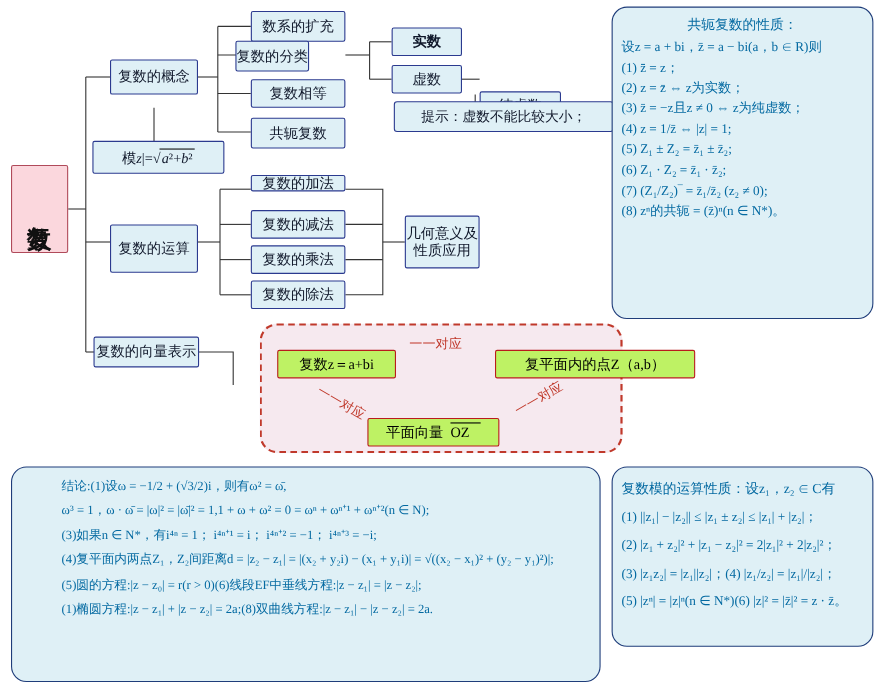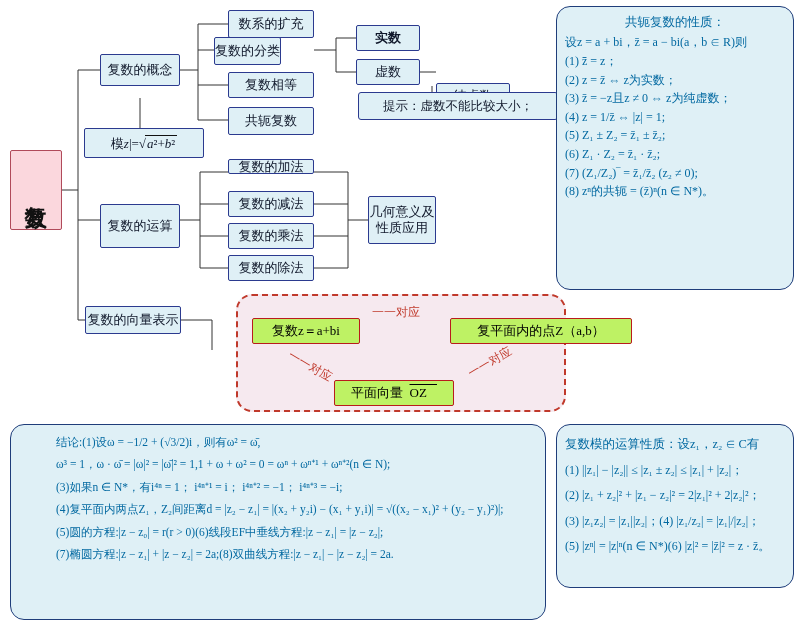--- a/index.html
+++ b/index.html
@@ -232,21 +232,21 @@
   <div class="line">(7) (Z₁/Z₂)‾ = z̄₁/z̄₂ (z₂ ≠ 0);</div>
   <div class="line">(8) zⁿ的共轭 = (z̄)ⁿ(n ∈ N*)。</div>
 </div>
 
 <div class="panel" style="left:10px;top:424px;width:536px;height:196px;font-size:11.5px;line-height:1.95;padding-left:45px;">
   <div class="line">结论:(1)设ω = −1/2 + (√3/2)i，则有ω² = ω̄,</div>
   <div class="line">ω³ = 1，ω · ω̄ = |ω|² = |ω̄|² = 1,1 + ω + ω² = 0 = ωⁿ + ωⁿ⁺¹ + ωⁿ⁺²(n ∈ N);</div>
   <div class="line">(3)如果n ∈ N*，有i⁴ⁿ = 1； i⁴ⁿ⁺¹ = i； i⁴ⁿ⁺² = −1； i⁴ⁿ⁺³ = −i;</div>
   <div class="line">(4)复平面内两点Z₁，Z₂间距离d = |z₂ − z₁| = |(x₂ + y₂i) − (x₁ + y₁i)| = √((x₂ − x₁)² + (y₂ − y₁)²)|;</div>
   <div class="line">(5)圆的方程:|z − z₀| = r(r &gt; 0)(6)线段EF中垂线方程:|z − z₁| = |z − z₂|;</div>
-  <div class="line">(7)椭圆方程:|z − z₁| + |z − z₂| = 2a;(8)双曲线方程:|z − z₁| − |z − z₂| = 2a.</div>
+  <div class="line">(1)椭圆方程:|z − z₁| + |z − z₂| = 2a;(8)双曲线方程:|z − z₁| − |z − z₂| = 2a.</div>
 </div>
 
 <div class="panel" style="left:556px;top:424px;width:238px;height:164px;line-height:2.1;">
   <div class="phead">复数模的运算性质：设z₁，z₂ ∈ C有</div>
   <div class="line">(1) ||z₁| − |z₂|| ≤ |z₁ ± z₂| ≤ |z₁| + |z₂|；</div>
   <div class="line">(2) |z₁ + z₂|² + |z₁ − z₂|² = 2|z₁|² + 2|z₂|²；</div>
   <div class="line">(3) |z₁z₂| = |z₁||z₂|；(4) |z₁/z₂| = |z₁|/|z₂|；</div>
   <div class="line">(5) |zⁿ| = |z|ⁿ(n ∈ N*)(6) |z|² = |z̄|² = z · z̄。</div>
 </div>
 

